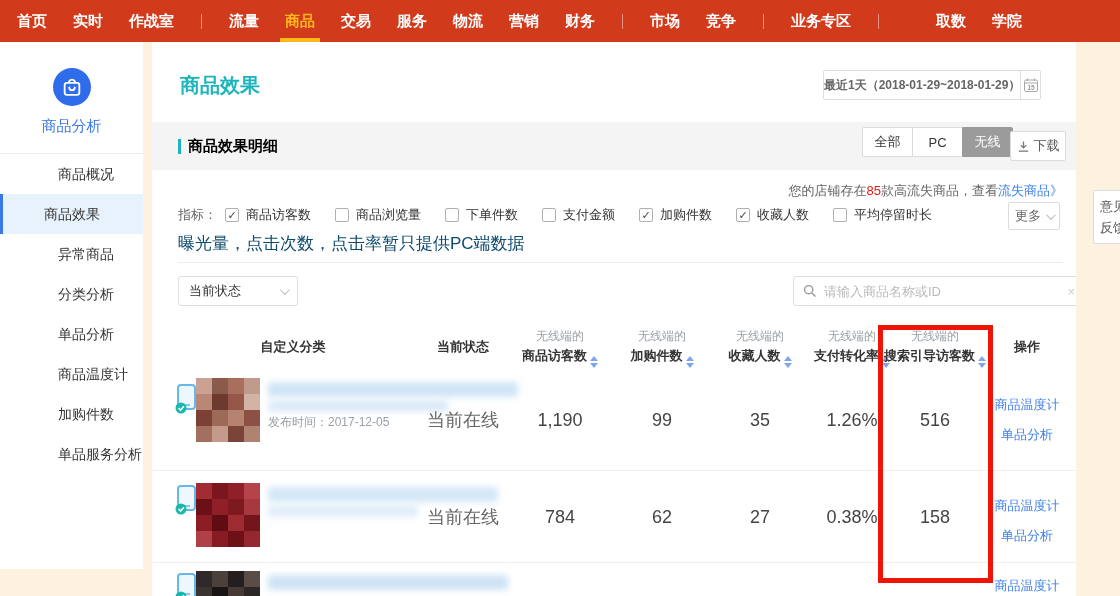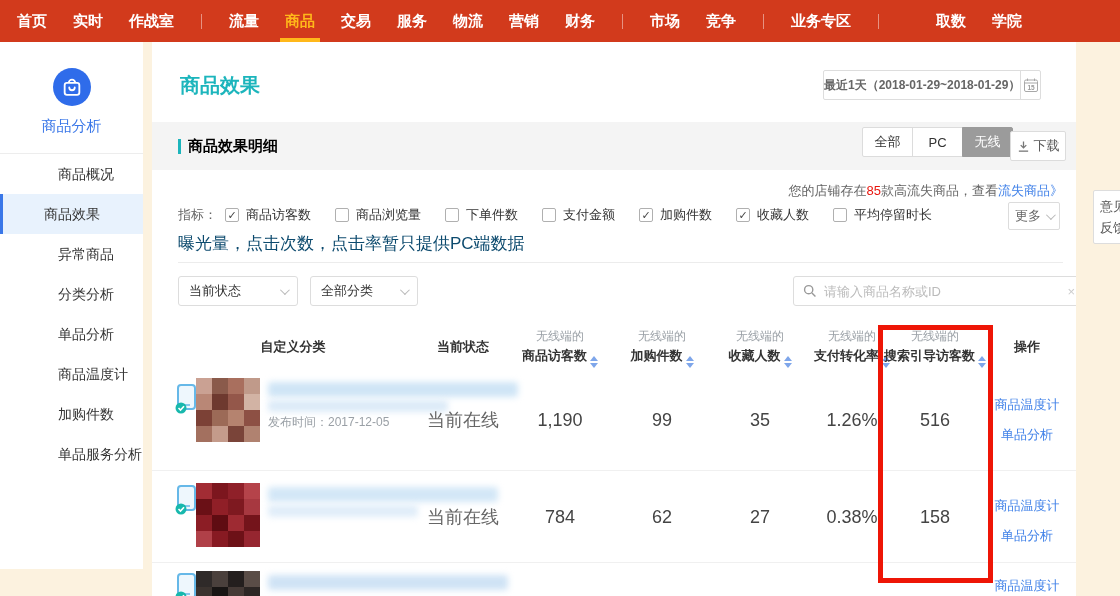--- a/index.html
+++ b/index.html
@@ -250,24 +250,20 @@
       <span class="chev"></span>
     </div>
 
     <div class="pc-note">曝光量，点击次数，点击率暂只提供PC端数据</div>
     <div class="hdiv"></div>
 
     <div class="dropdown dd1">
       <span>当前状态</span>
       <span class="chev"></span>
     </div>
-    <div class="dropdown dd2">
-      <span>全部分类</span>
-      <span class="chev"></span>
-    </div>
     <div class="searchbox">
       <svg width="14" height="14" viewBox="0 0 16 16">
         <circle cx="6.5" cy="6.5" r="4.7" fill="none" stroke="#999" stroke-width="1.6"></circle>
         <line x1="10.2" y1="10.2" x2="14.2" y2="14.2" stroke="#999" stroke-width="1.6"></line>
       </svg>
       <input type="text" placeholder="请输入商品名称或ID" style="">
       <span class="clear-x">×</span>
     </div>
 
     <div class="thead">

